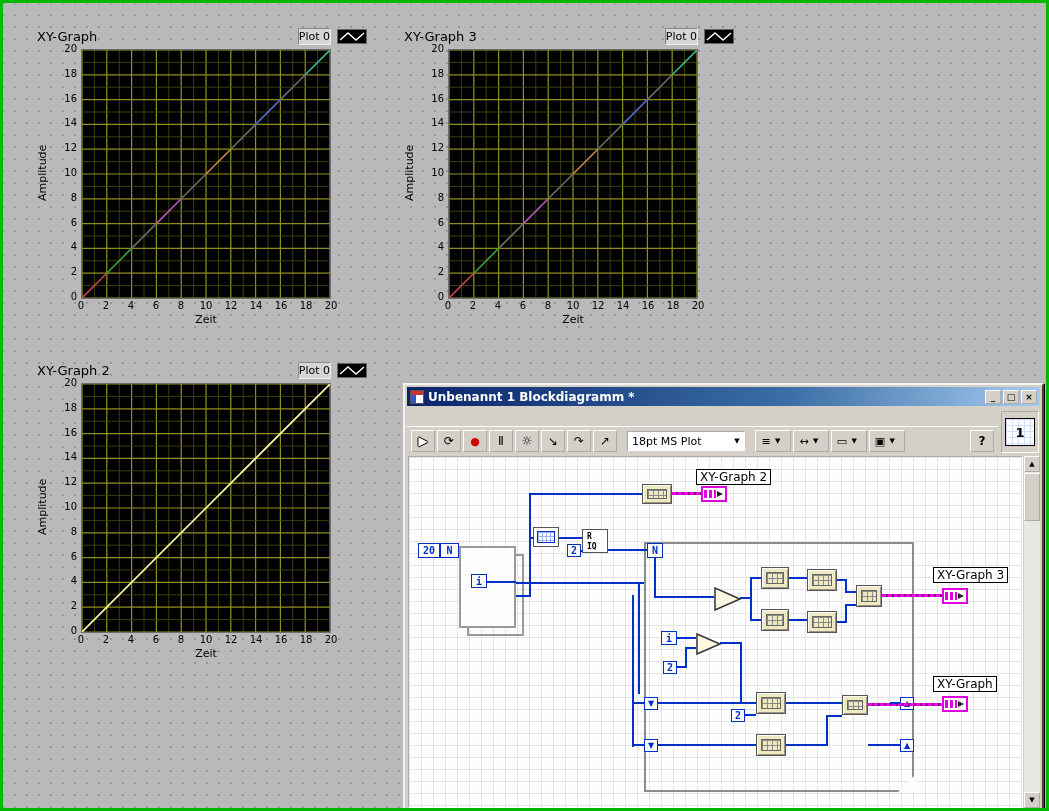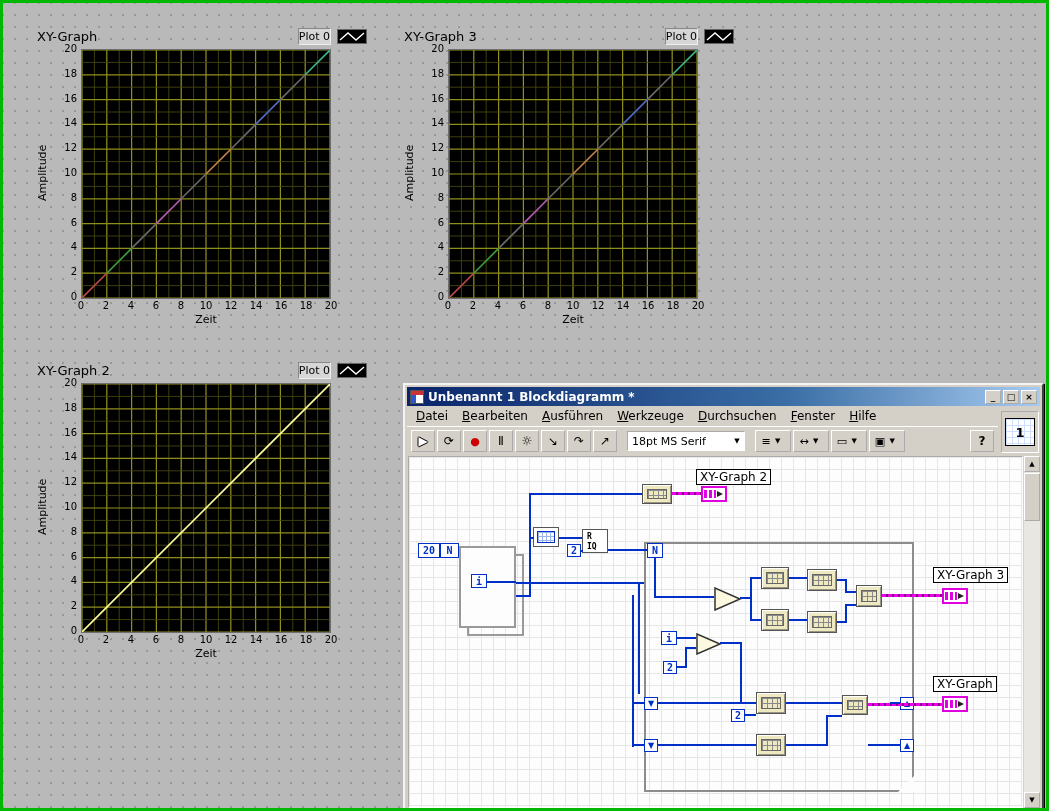--- a/index.html
+++ b/index.html
@@ -413,42 +413,33 @@
     <div class="titlebar">
       <span class="title-icon"></span>
       <span class="title-text">Unbenannt 1 Blockdiagramm *</span>
       <span class="winbtns">
         <span class="winbtn">_</span>
         <span class="winbtn">□</span>
         <span class="winbtn">×</span>
       </span>
     </div>
 
-    <div class="menubar">
-        <span class="menu-item"><u>D</u>atei</span>
-        <span class="menu-item"><u>B</u>earbeiten</span>
-        <span class="menu-item"><u>A</u>usführen</span>
-        <span class="menu-item"><u>W</u>erkzeuge</span>
-        <span class="menu-item"><u>D</u>urchsuchen</span>
-        <span class="menu-item"><u>F</u>enster</span>
-        <span class="menu-item"><u>H</u>ilfe</span>
-      </div>
 
     <div class="toolbar">
       <span class="tbtn run">▶</span>
       <span class="tbtn">⟳</span>
       <span class="tbtn abort">●</span>
       <span class="tbtn">Ⅱ</span>
       <span class="tbtn">☼</span>
       <span class="tbtn">↘</span>
       <span class="tbtn">↷</span>
       <span class="tbtn">↗</span>
       <span class="sep"></span>
       <span class="fontbox">
-        <span class="ftext">18pt MS Serif</span>
+        <span class="ftext">18pt MS Plot</span>
         <span class="dd">▼</span>
       </span>
       <span class="sep"></span>
       <span class="ddbtn">
           <span>≡</span>
           <span class="dd">▼</span>
         </span>
       <span class="ddbtn">
           <span>↔</span>
           <span class="dd">▼</span>

